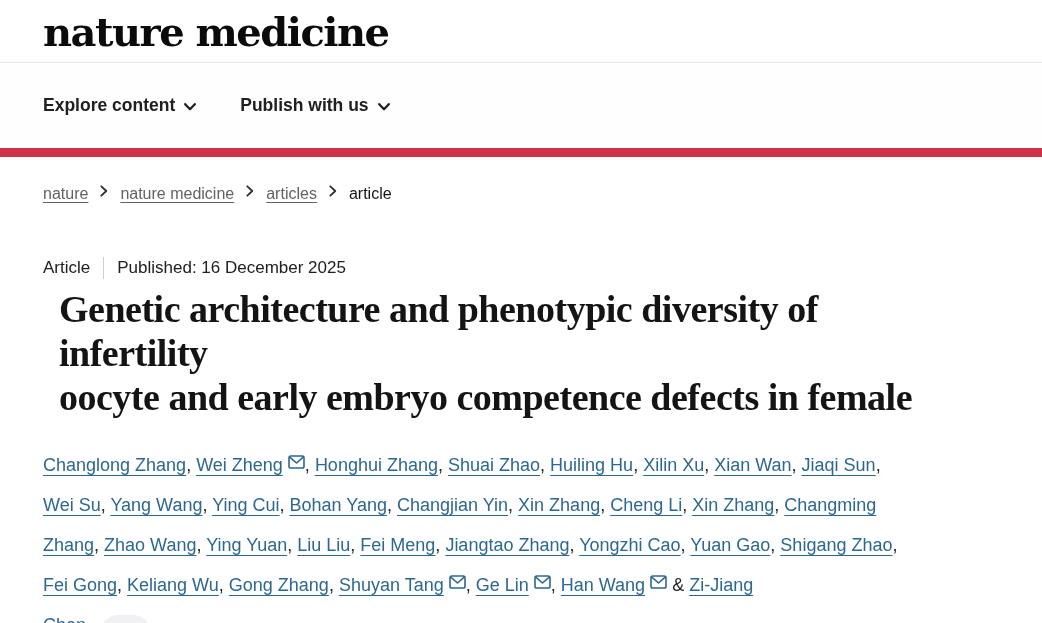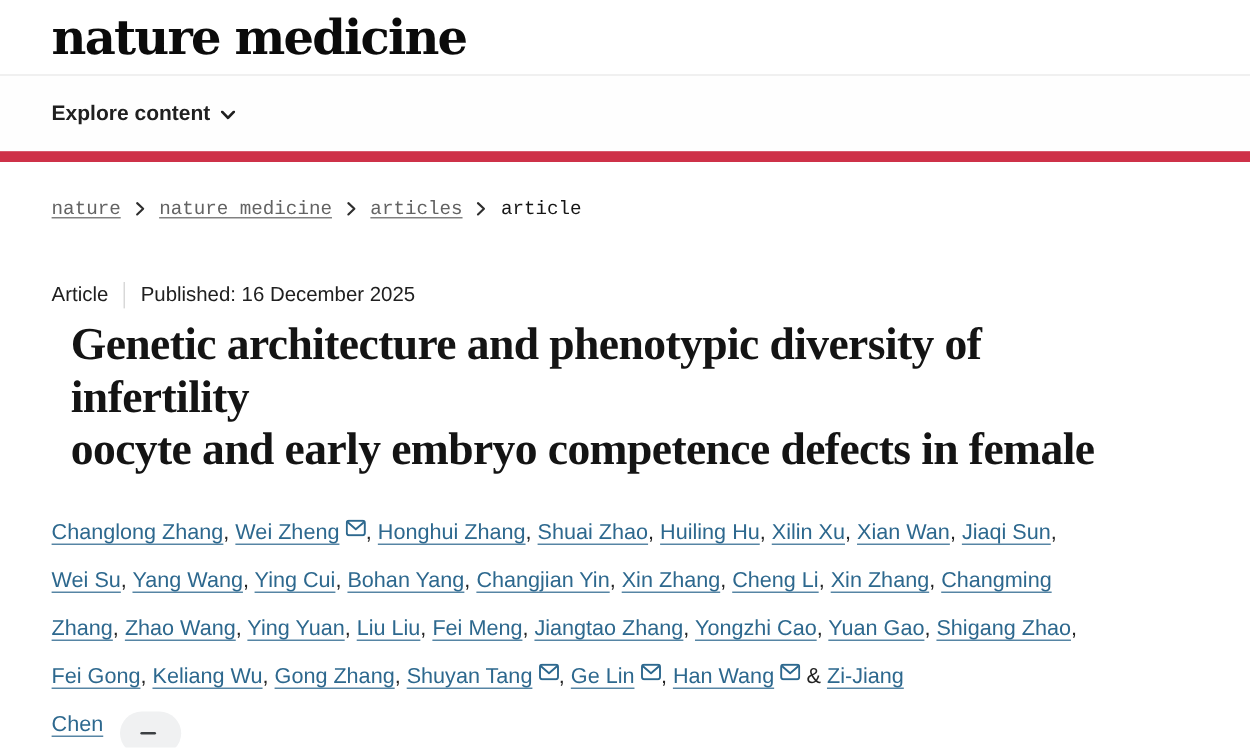--- a/index.html
+++ b/index.html
@@ -17,35 +17,35 @@
   }
   
   .masthead{height:62px;display:flex;align-items:center;padding-left:43px;background:#fff;}
   .logo{
     font-family:"DejaVu Serif", serif;font-weight:700;font-size:40px;
     letter-spacing:-1.5px;color:#0b0b0b;text-decoration:none;line-height:1;
     padding-top:2px;cursor:pointer;
   }
   
   .navbar{
-    height:64px;border-top:1px solid #e6e6e6;background:#fefefe;
+    height:86px;border-top:1px solid #e6e6e6;background:#fefefe;
     display:flex;align-items:center;padding-left:43px;gap:44px;
   }
   .nav-item{
     display:inline-flex;align-items:center;gap:9px;cursor:pointer;
     font-size:17.5px;font-weight:700;color:#202020;text-decoration:none;
   }
   .nav-item svg{display:block;margin-top:2px;}
   
   .red-bar{height:9px;background:var(--red);}
   
   .content{padding:0 44px 0 43px;}
   .breadcrumb{
-    margin-top:28px;display:flex;align-items:center;gap:12px;
-    font-size:16px;height:22px;font-family:Liberation Mono, monospace;
+    margin-top:28px;display:flex;align-items:flex-start;gap:12px;
+    font-size:16px;height:22px;
   }
   .crumb-link{color:var(--gray-link);text-decoration:underline;text-underline-offset:3px;text-decoration-thickness:1px;cursor:pointer;}
   .crumb-current{color:#161616;}
   .crumb-sep svg{display:block;}
   
   .meta-row{margin-top:48px;display:flex;align-items:center;font-size:17px;color:#202020;height:26px;}
   .meta-divider{width:1px;height:22px;background:#cfcfcf;margin:0 13px;}
   
   .title{
     margin:6px 0 0 16px;font-family:"Liberation Serif", serif;font-weight:700;
@@ -72,20 +72,26 @@
 <body>
 
 <header class="masthead">
   <a class="logo">nature medicine</a>
 </header>
 
 <nav class="navbar">
 
 <a class="nav-item">
       <span>Explore content</span>
+      <svg width="12" height="8" viewBox="0 0 12 8">
+        <polyline points="1.2,1.2 6,6.2 10.8,1.2" fill="none" stroke="#202020" stroke-width="2.3" stroke-linecap="round" stroke-linejoin="round"></polyline>
+      </svg>
+    </a>
+    <a class="nav-item">
+      <span>Publish with us</span>
       <svg width="12" height="8" viewBox="0 0 12 8">
         <polyline points="1.2,1.2 6,6.2 10.8,1.2" fill="none" stroke="#202020" stroke-width="2.3" stroke-linecap="round" stroke-linejoin="round"></polyline>
       </svg>
     </a>
   </nav>
 
 <div class="red-bar"></div>
 
 <main class="content">
 

